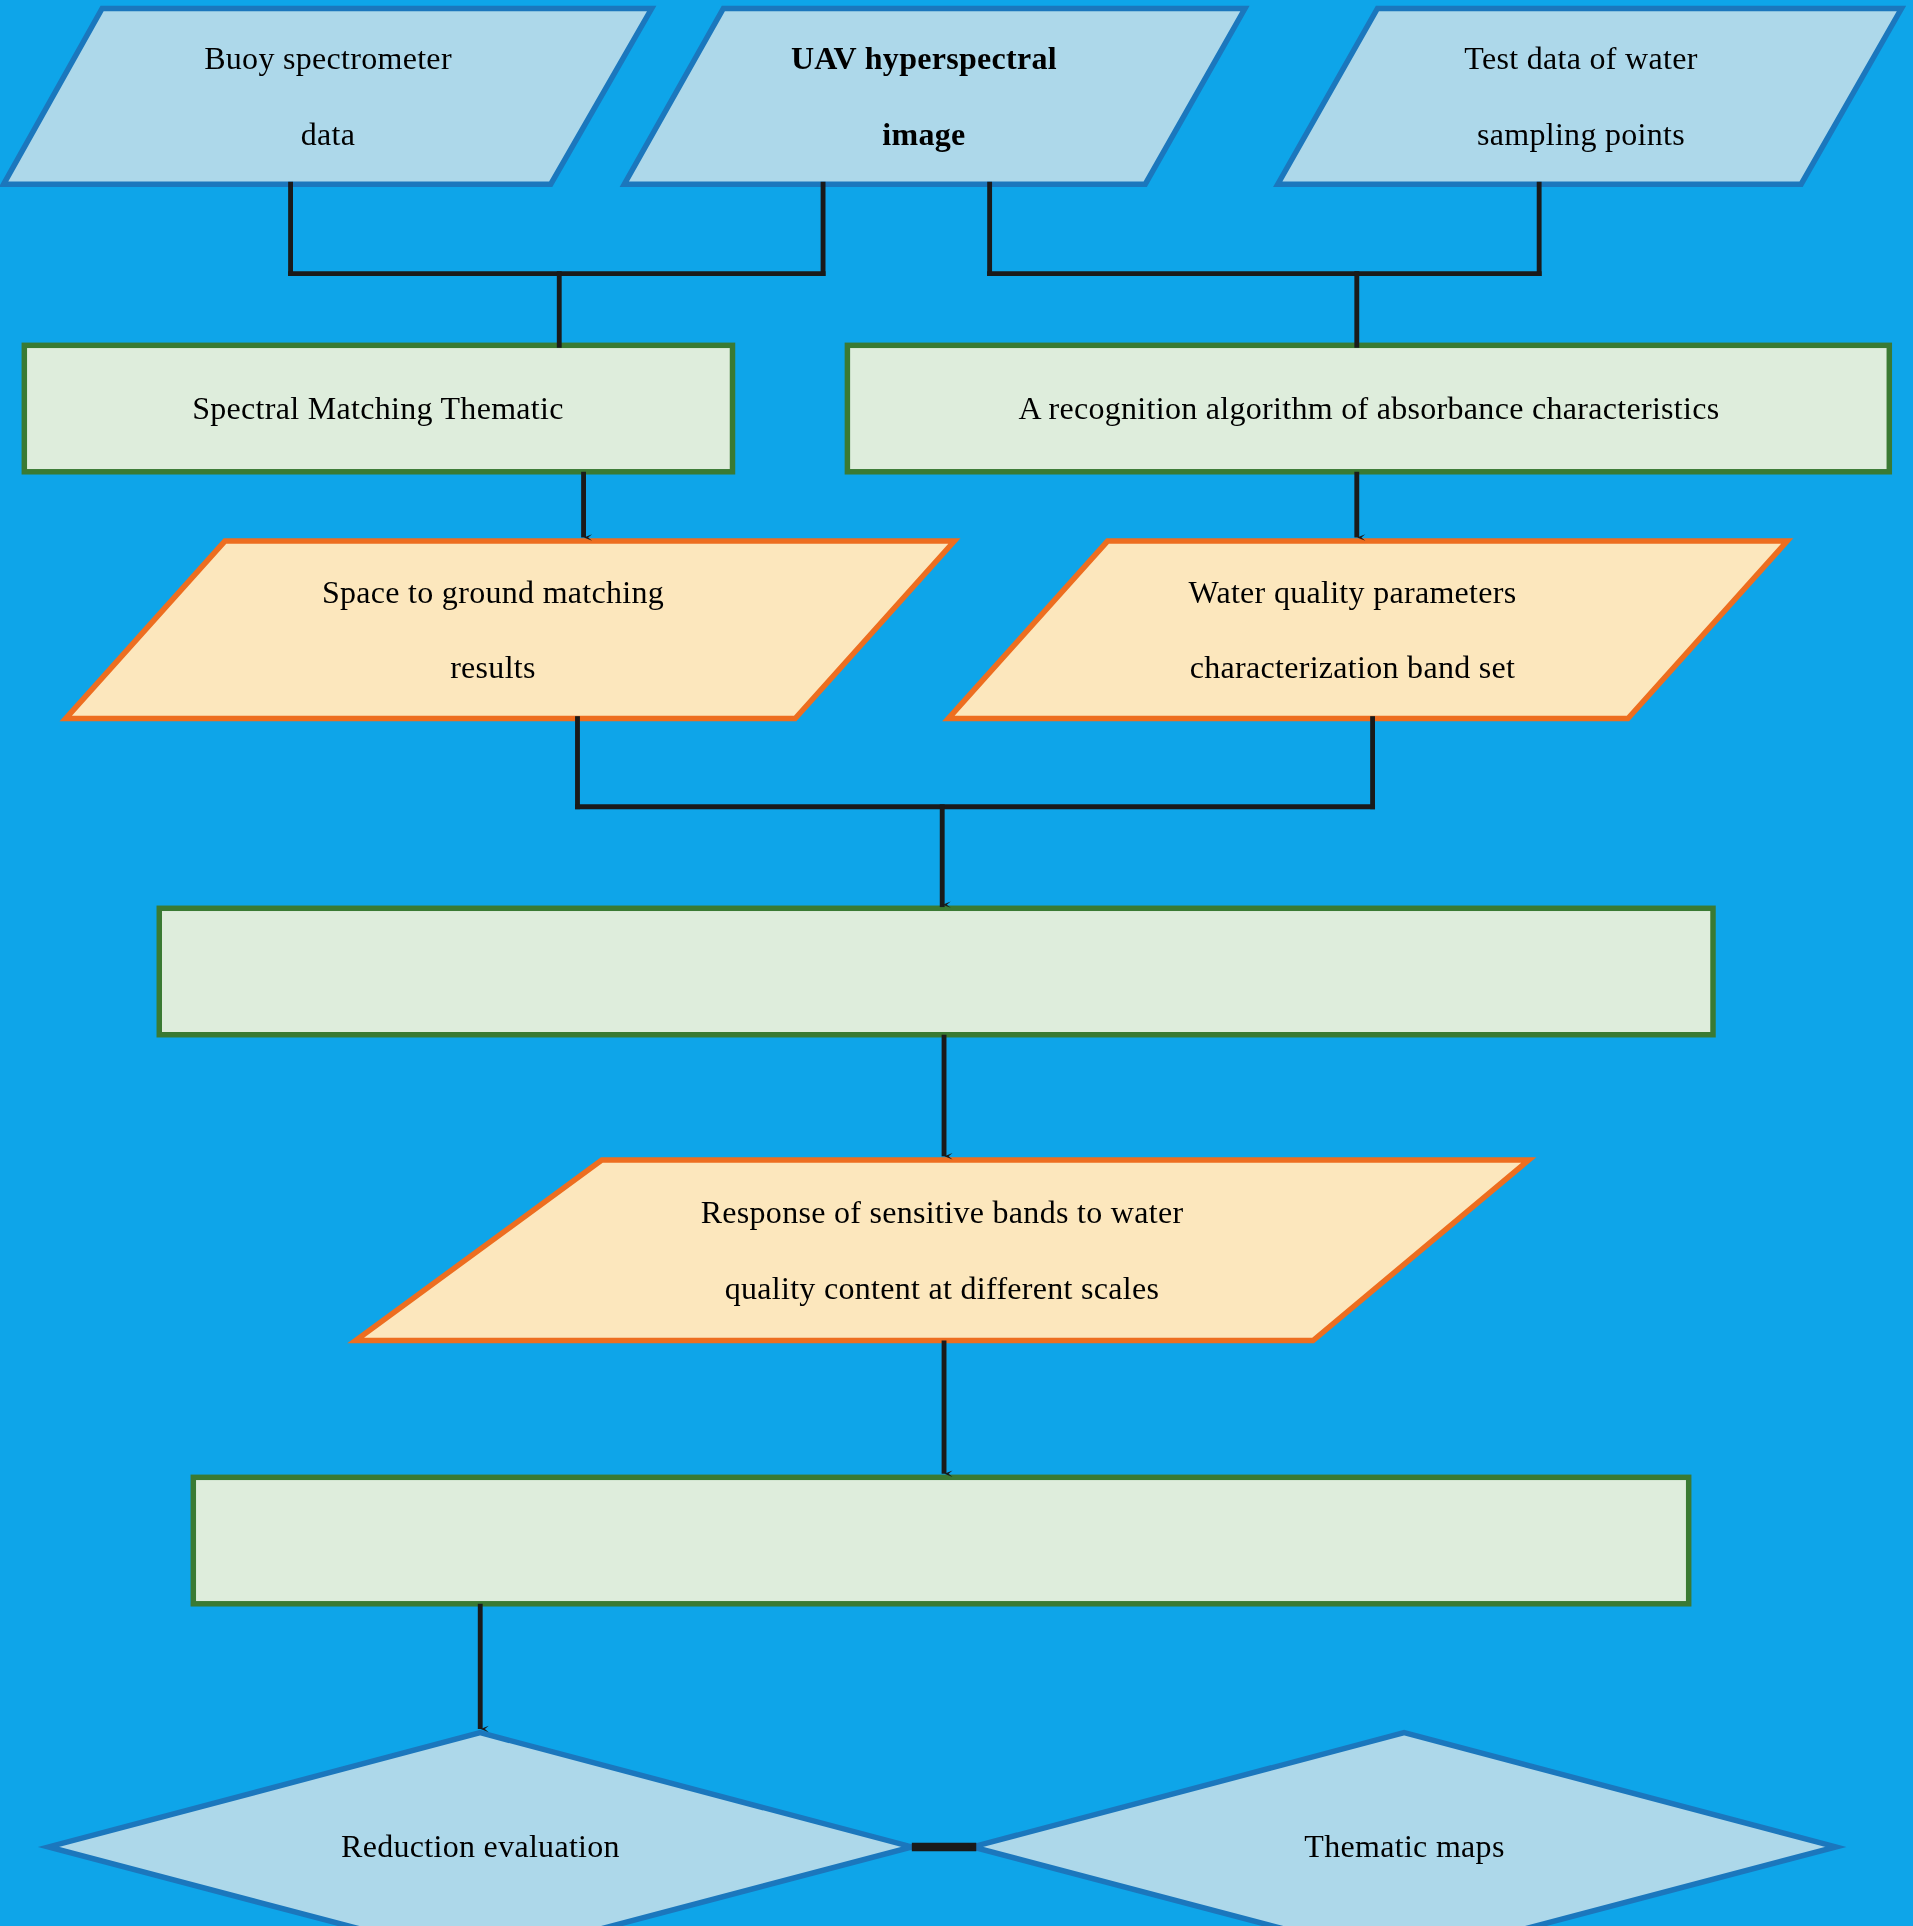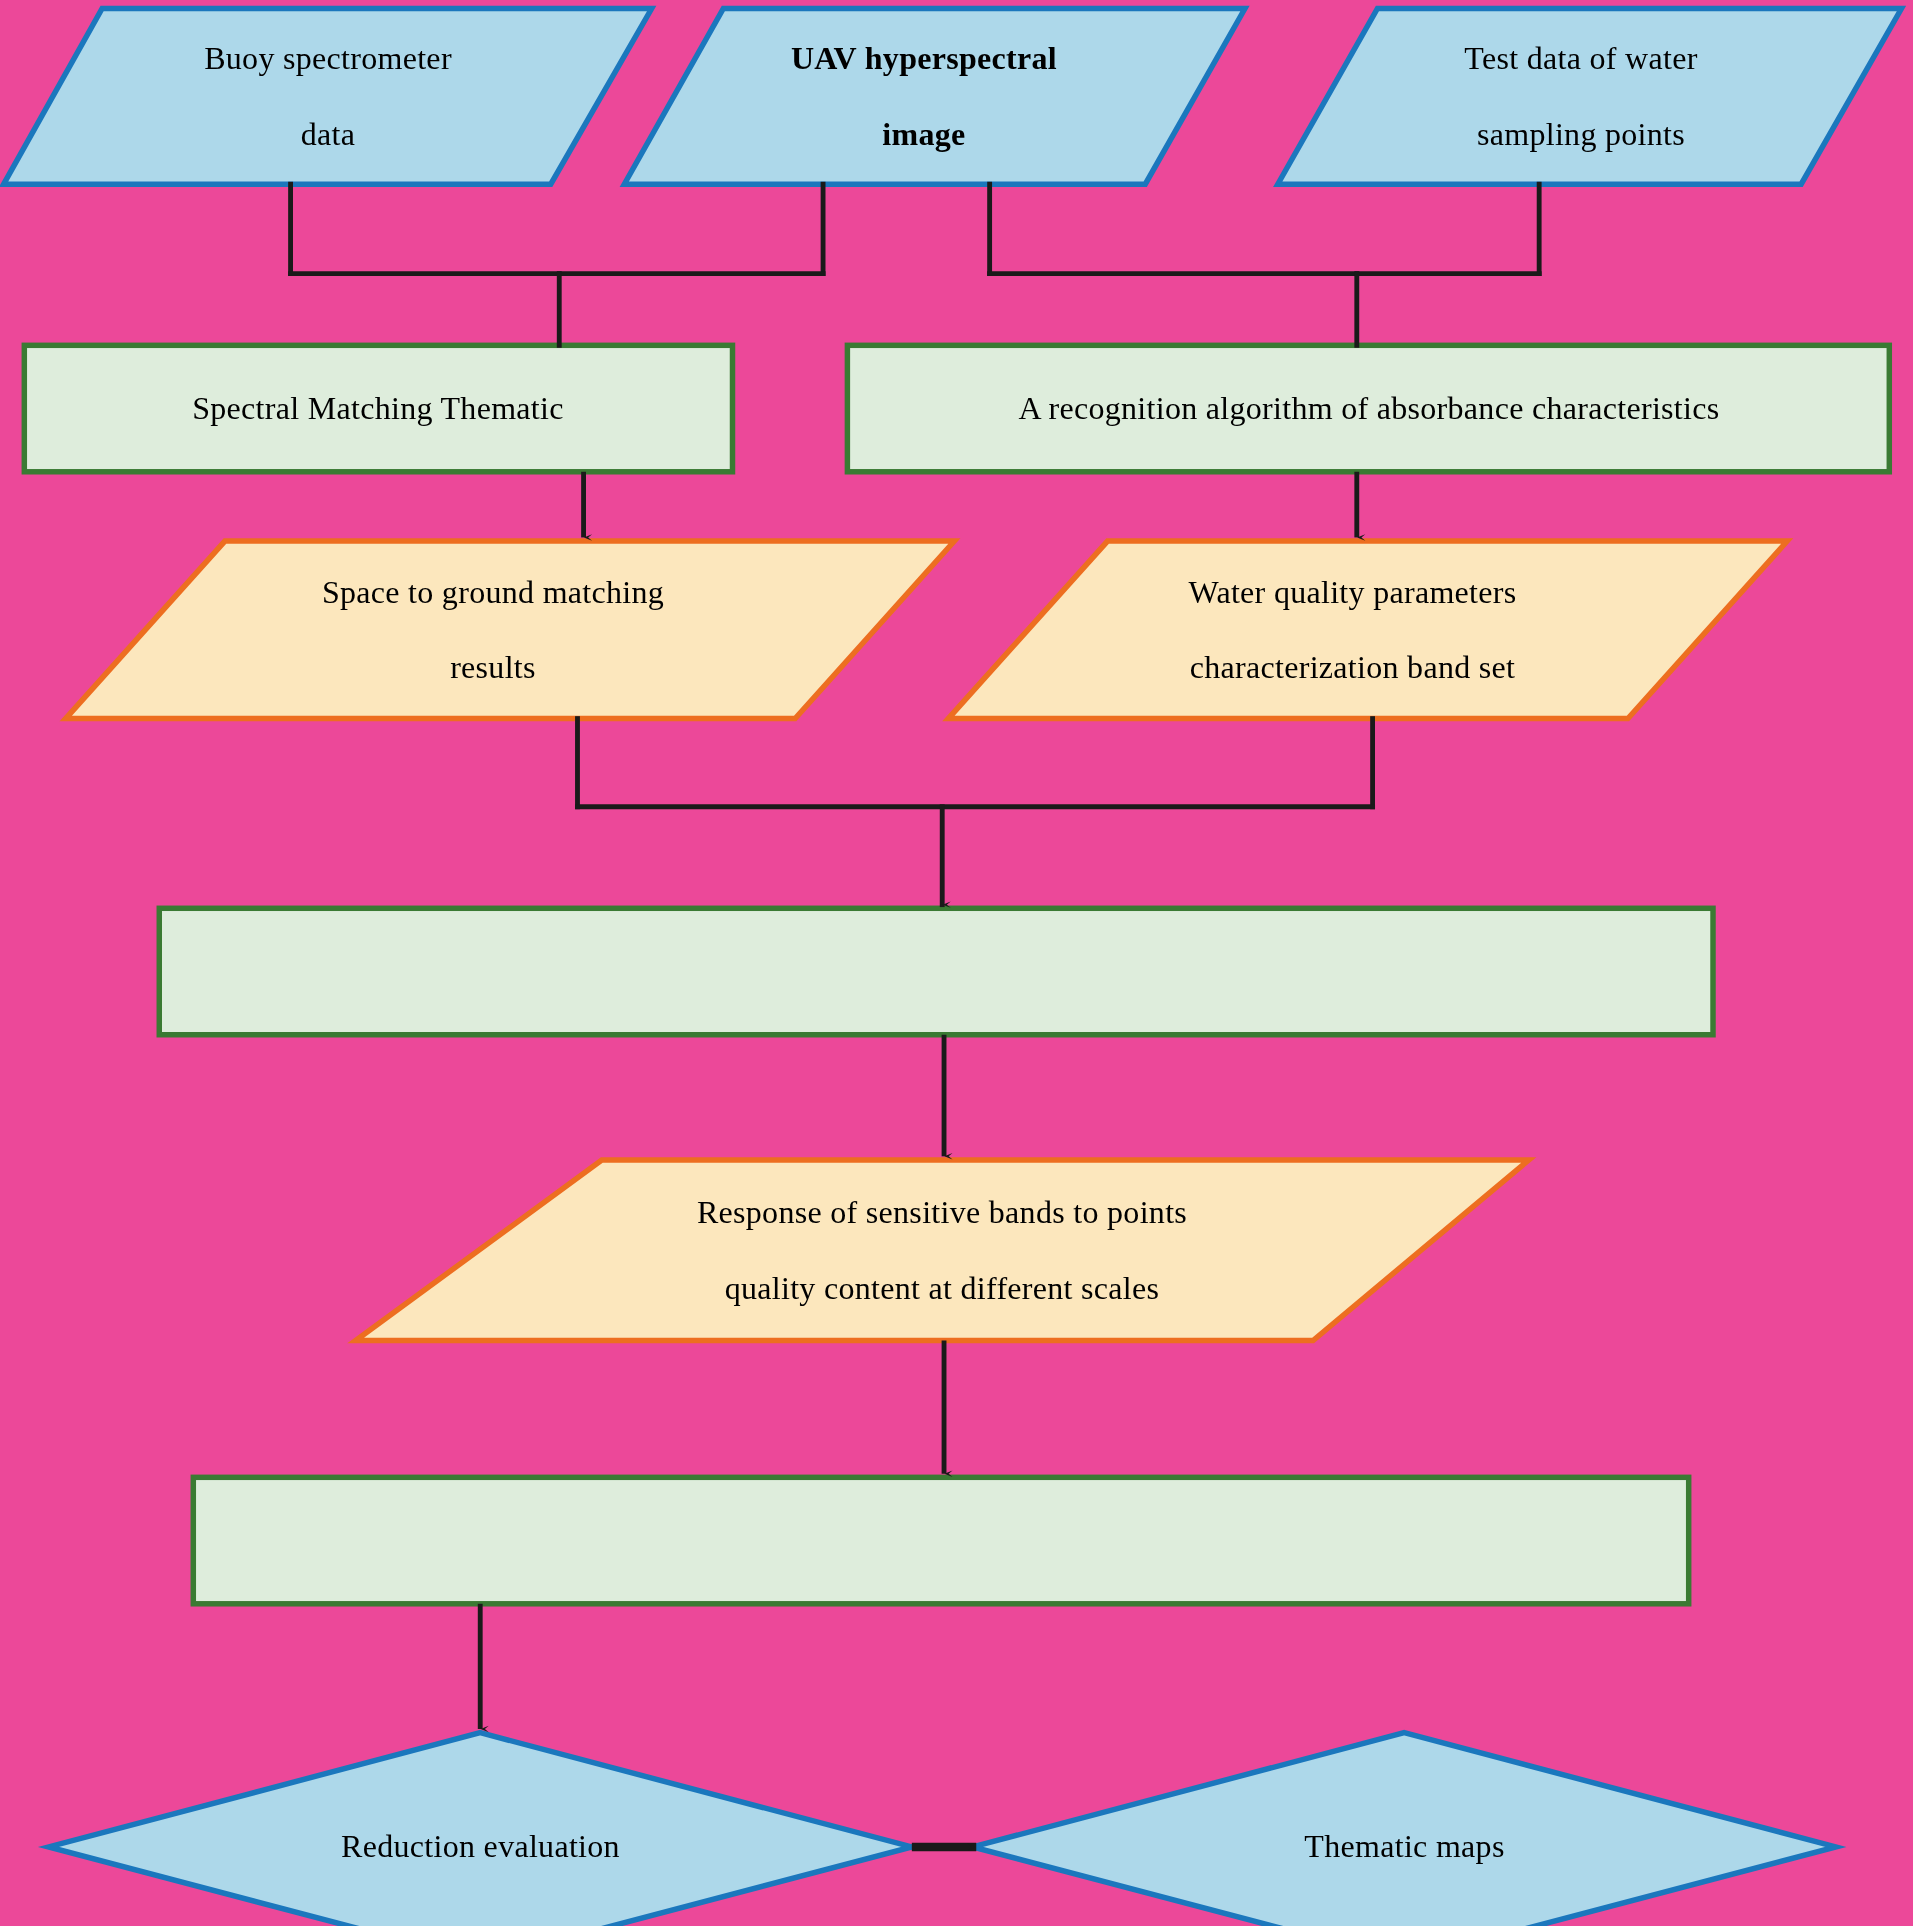--- a/index.html
+++ b/index.html
@@ -7,21 +7,21 @@
     padding: 0;
     background: #ffffff;
   }
   body {
     font-family: "Liberation Serif", "DejaVu Serif", serif;
   }
   #canvas {
     position: relative;
     width: 1913px;
     height: 1926px;
-    background: #ec4899;
+    background: #0ea5e9;
     overflow: hidden;
   }
   #flow-svg {
     position: absolute;
     top: 0;
     left: 0;
     width: 1913px;
     height: 1926px;
   }
   .node-label {
@@ -160,21 +160,21 @@
 
   <div class="node-label" style="left:848px; top:345px; width:1042px; height:126px;">A recognition algorithm of absorbance characteristics</div>
 
   <div class="node-label two-line" style="left:131px; top:541px; width:724px; height:178px;">Space to ground matching
 results</div>
 
   <div class="node-label two-line" style="left:1015px; top:541px; width:675px; height:178px;">Water  quality  parameters
 characterization band set</div>
 
 
-  <div class="node-label two-line" style="left:480px; top:1160px; width:924px; height:181px;">Response of sensitive bands to points
+  <div class="node-label two-line" style="left:480px; top:1160px; width:924px; height:181px;">Response of sensitive bands to water
 quality content at different scales</div>
 
 
   <div class="node-label" style="left:225px; top:1775px; width:511px; height:143px;">Reduction evaluation</div>
 
   <div class="node-label" style="left:1149px; top:1775px; width:511px; height:143px;text-align:right;">Thematic maps</div>
 
 </div>
 
 

